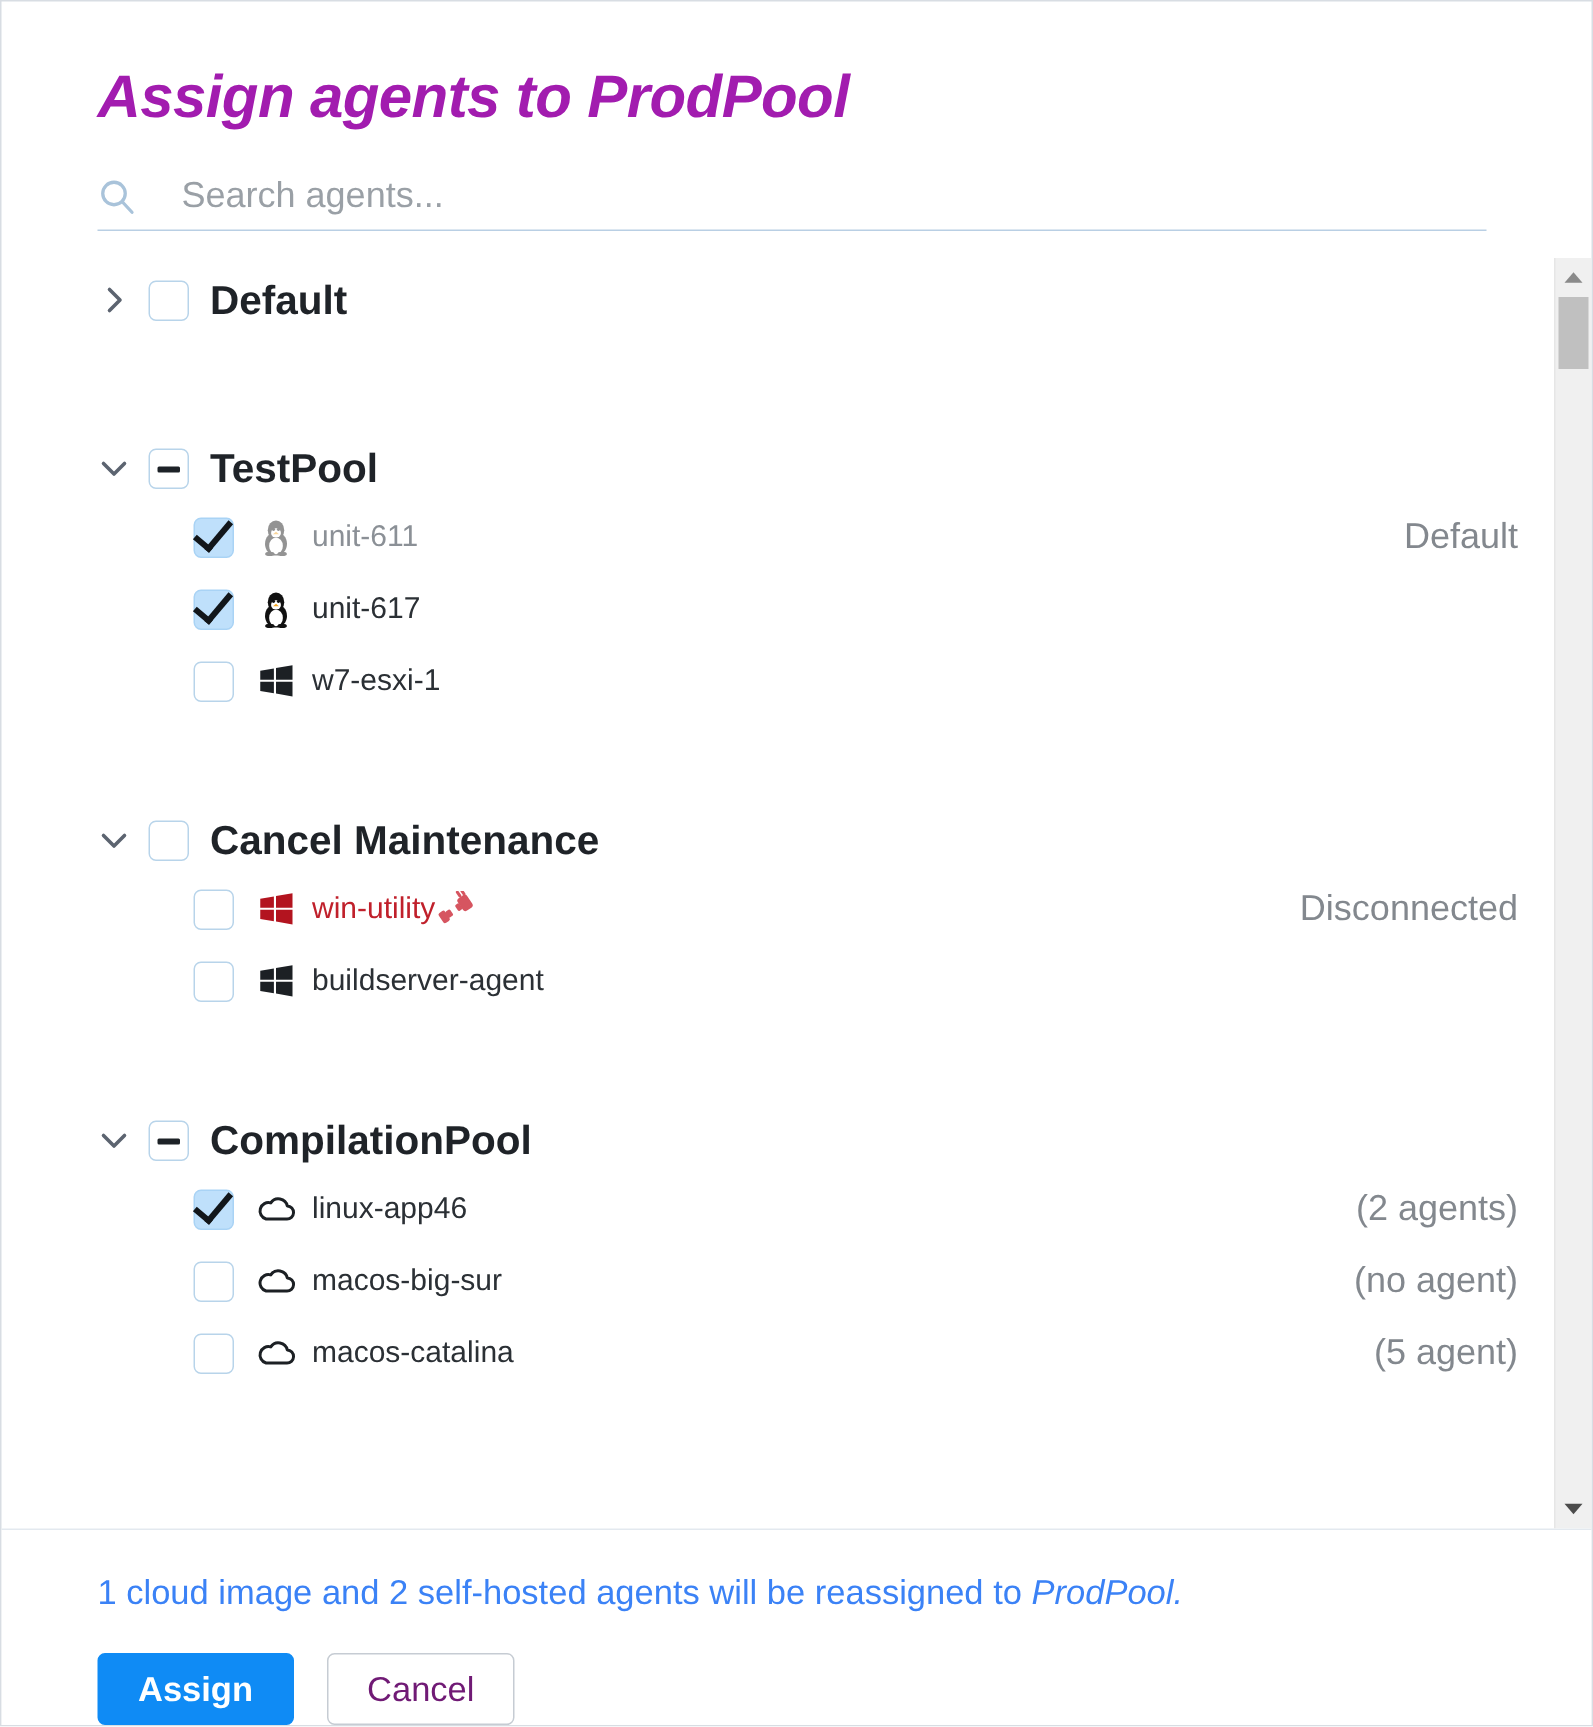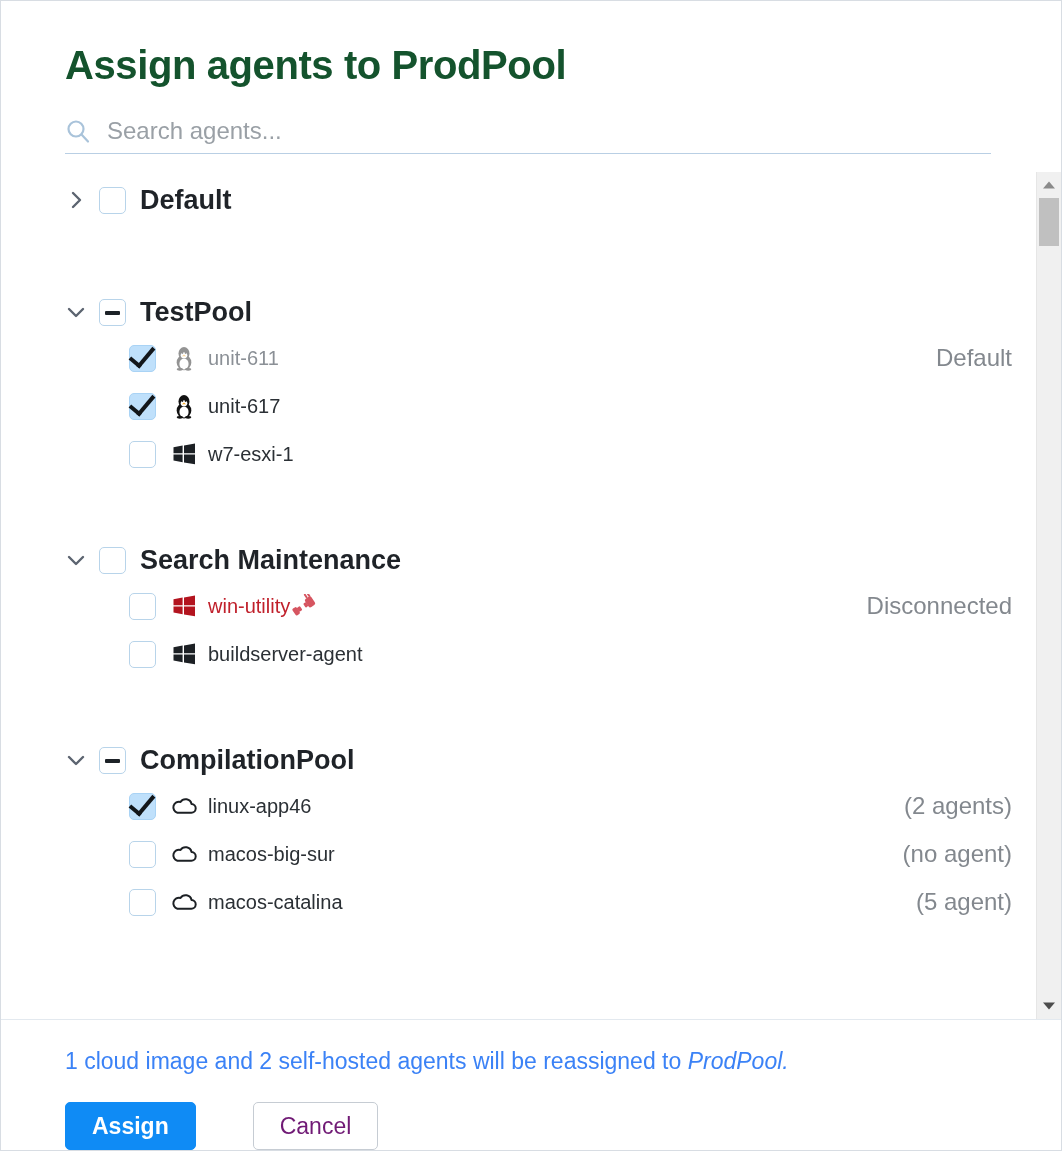--- a/index.html
+++ b/index.html
@@ -20,33 +20,35 @@
     border: 1px solid #d8dde3;
     overflow: hidden;
     display: flex;
     flex-direction: column;
   }
 
   
   .dialog-title {
     font-size: 40px;
     font-weight: bold;
-    color: #14532d;
+    color: #a21caf;
     letter-spacing: -0.4px;
     margin: 40px 0 0 64px;
     line-height: 48px;
+    font-style: italic;
   }
 
   
   .search-row {
     margin: 28px 70px 0 64px;
     display: flex;
     align-items: center;
     border-bottom: 1px solid #b9cfe4;
     padding-bottom: 8px;
+    gap: 14px;
   }
   .search-icon {
     width: 26px;
     height: 26px;
     flex: 0 0 auto;
     margin-right: 16px;
     color: #a9c3da;
   }
   .search-input {
     border: none;
@@ -226,21 +228,21 @@
     padding: 26px 64px 0 64px;
     background: #ffffff;
   }
   .footer-note {
     font-size: 23px;
     color: #3b82f6;
     margin-bottom: 26px;
     line-height: 30px;
   }
   .footer-note em { font-style: italic; }
-  .buttons { display: flex; align-items: center; gap: 35px; }
+  .buttons { display: flex; align-items: center; }
   .btn {
     font-family: "Liberation Sans", sans-serif;
     font-size: 23px;
     border-radius: 5px;
     padding: 0 26px;
     height: 48px;
     line-height: 46px;
     cursor: pointer;
     box-sizing: border-box;
   }
@@ -360,21 +362,21 @@
       <div class="group-spacer-sm"></div>
 
       <div class="group">
         <div class="group-header">
           <span class="chevron">
             <svg viewBox="0 0 22 22" width="22" height="22" fill="none" stroke="currentColor" stroke-width="2.4" stroke-linecap="round" stroke-linejoin="round">
               <polyline points="4,8 11,15 18,8"></polyline>
             </svg>
           </span>
           <span class="cb"></span>
-          <span class="group-label">Search Maintenance</span>
+          <span class="group-label">Cancel Maintenance</span>
         </div>
 
         <div class="agent-row error">
           <span class="agent-main">
             <span class="cb"></span>
             <span class="agent-icon">
               <svg viewBox="0 0 24 24" width="24" height="24">
                 <polygon points="1.5,5.2 10.6,3.6 10.6,11.2 1.5,11.2" fill="#b3141f"></polygon>
                 <polygon points="12,3.4 23,1.5 23,11.2 12,11.2" fill="#b3141f"></polygon>
                 <polygon points="1.5,12.5 10.6,12.5 10.6,20.2 1.5,18.6" fill="#b3141f"></polygon>

